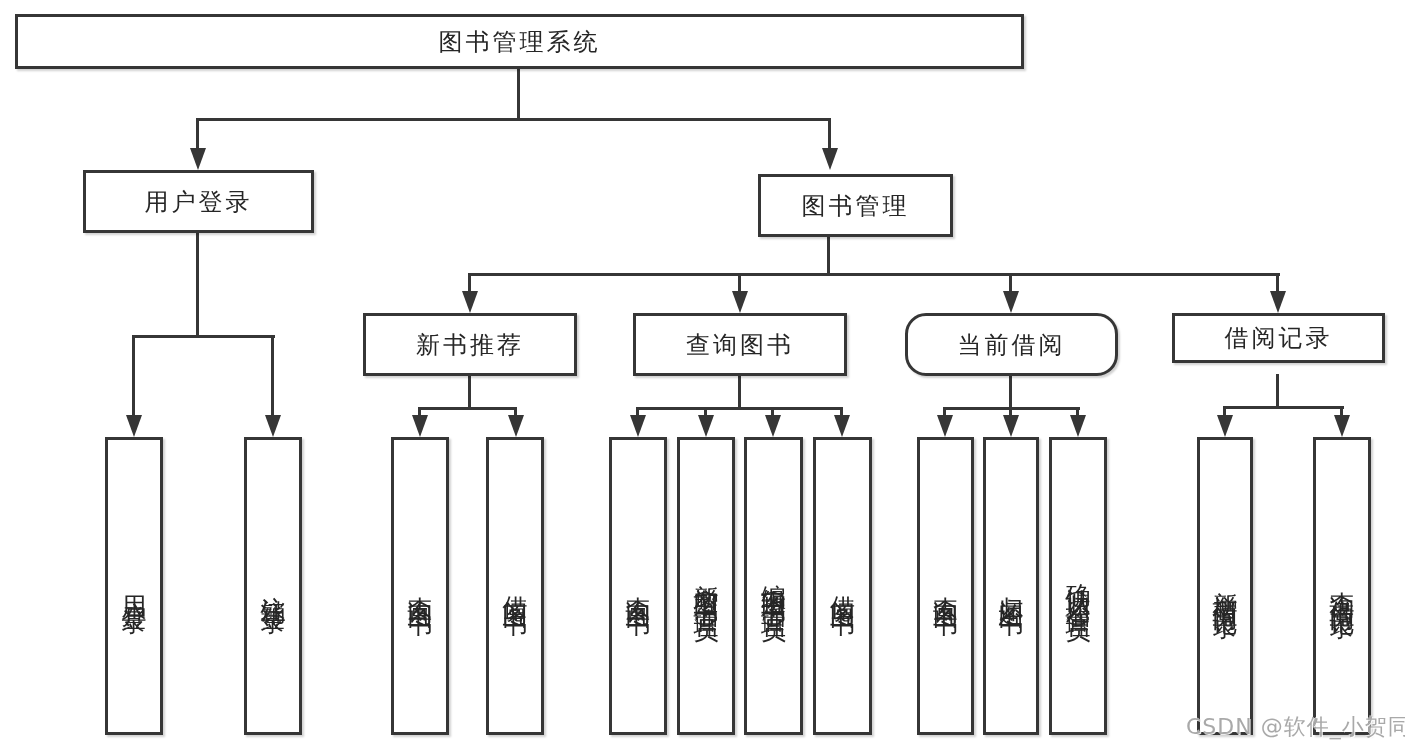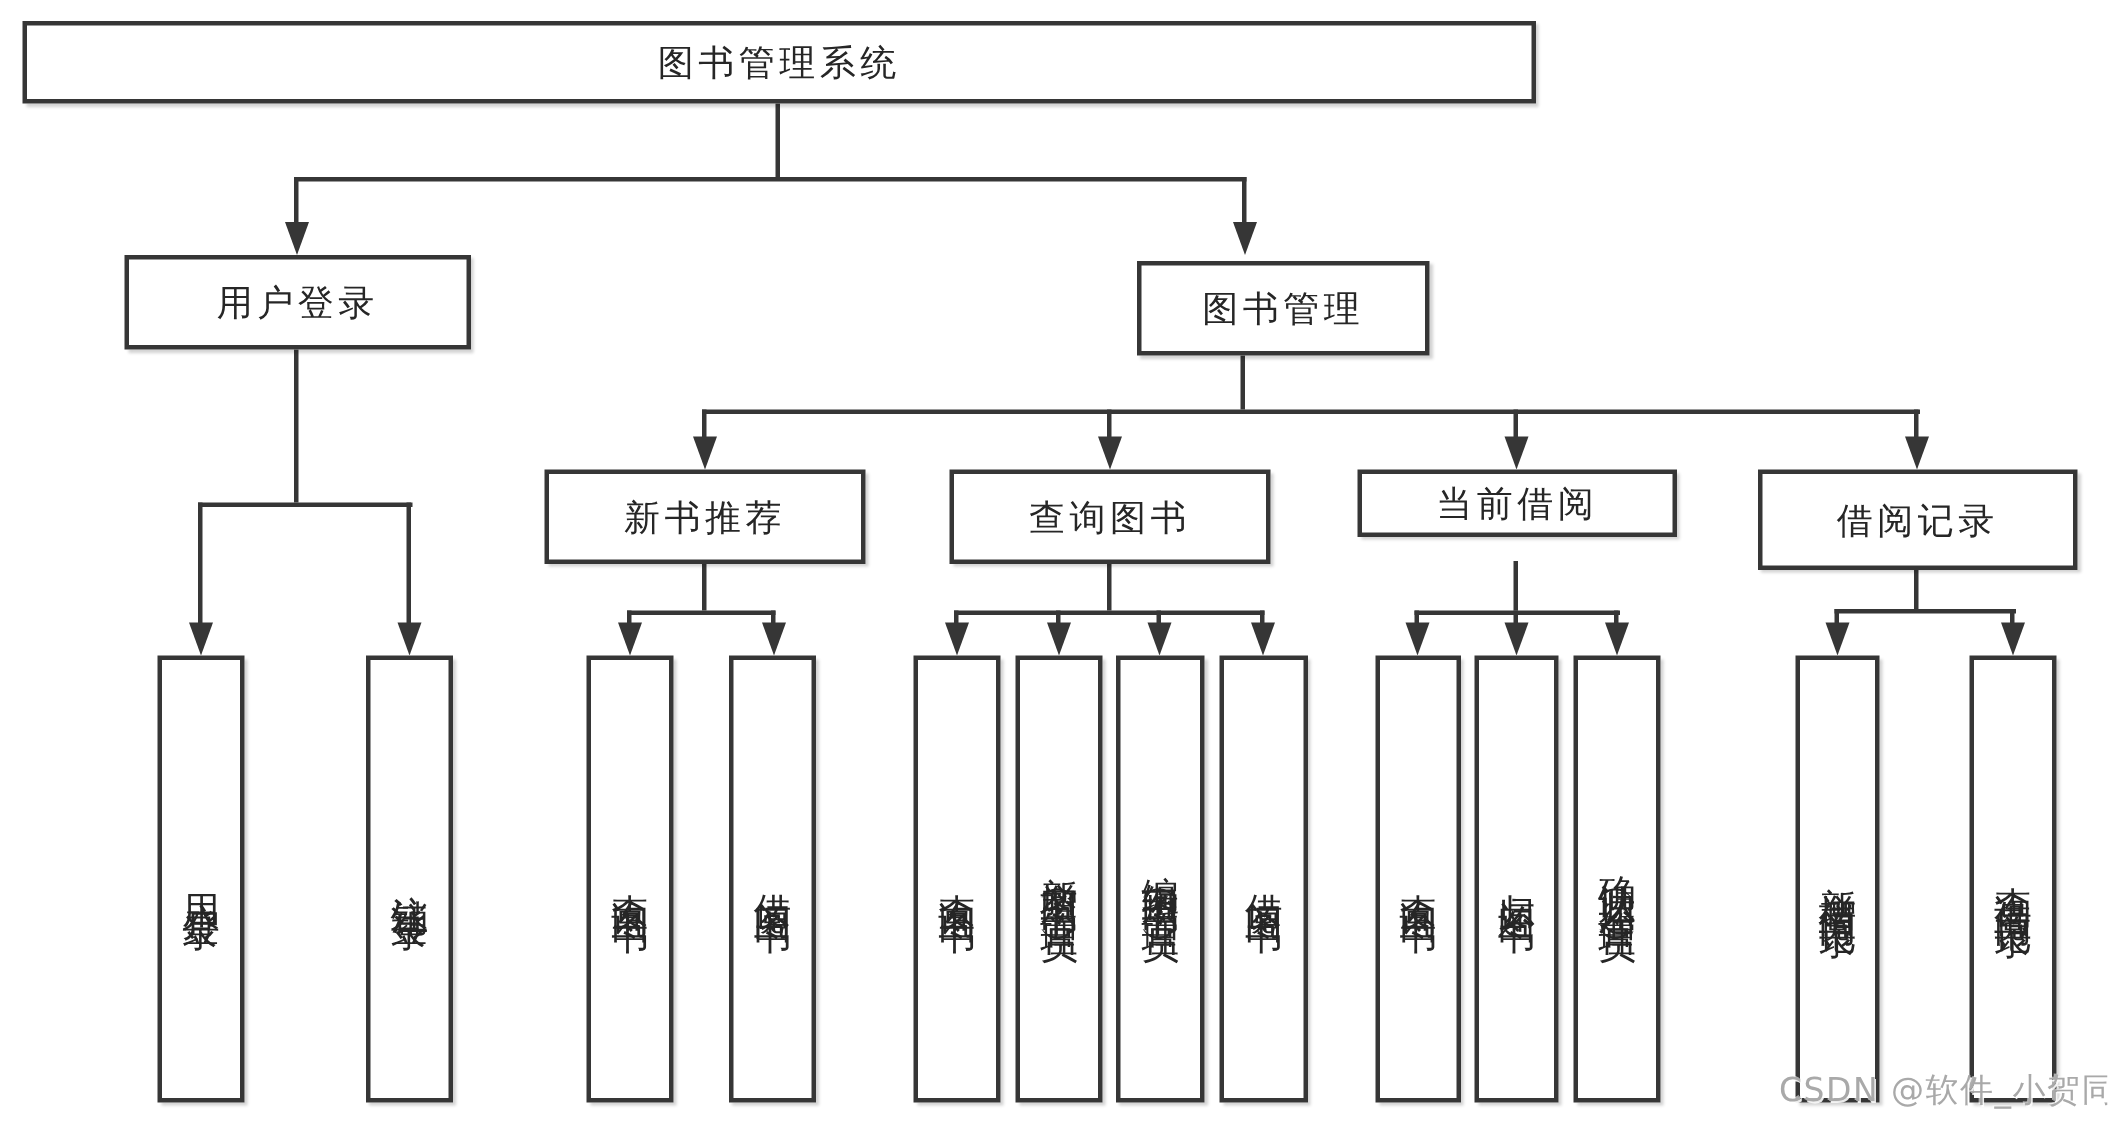--- a/index.html
+++ b/index.html
@@ -105,24 +105,24 @@
   <div class="bx h" style="left:712px;top:174px;width:195px;height:63px;margin-left:46px;">
     <span>图书管理</span>
   </div>
 
   <div class="bx h" style="left:363px;top:313px;width:214px;height:63px;">
     <span>新书推荐</span>
   </div>
   <div class="bx h" style="left:633px;top:313px;width:214px;height:63px;">
     <span>查询图书</span>
   </div>
-  <div class="bx h" style="left:905px;top:313px;width:213px;height:45px;">
+  <div class="bx h" style="left:905px;top:313px;width:213px;height:63px;border-radius:21px;">
     <span>当前借阅</span>
   </div>
-  <div class="bx h" style="left:1172px;top:313px;width:213px;height:67px;">
+  <div class="bx h" style="left:1172px;top:313px;width:213px;height:50px;">
     <span>借阅记录</span>
   </div>
 
   <div class="bx v" style="left:105px;top:437px;width:58px;height:298px;">
     <span>用户登录</span>
   </div>
   <div class="bx v" style="left:244px;top:437px;width:58px;height:298px;">
     <span>注销登录</span>
   </div>
 

